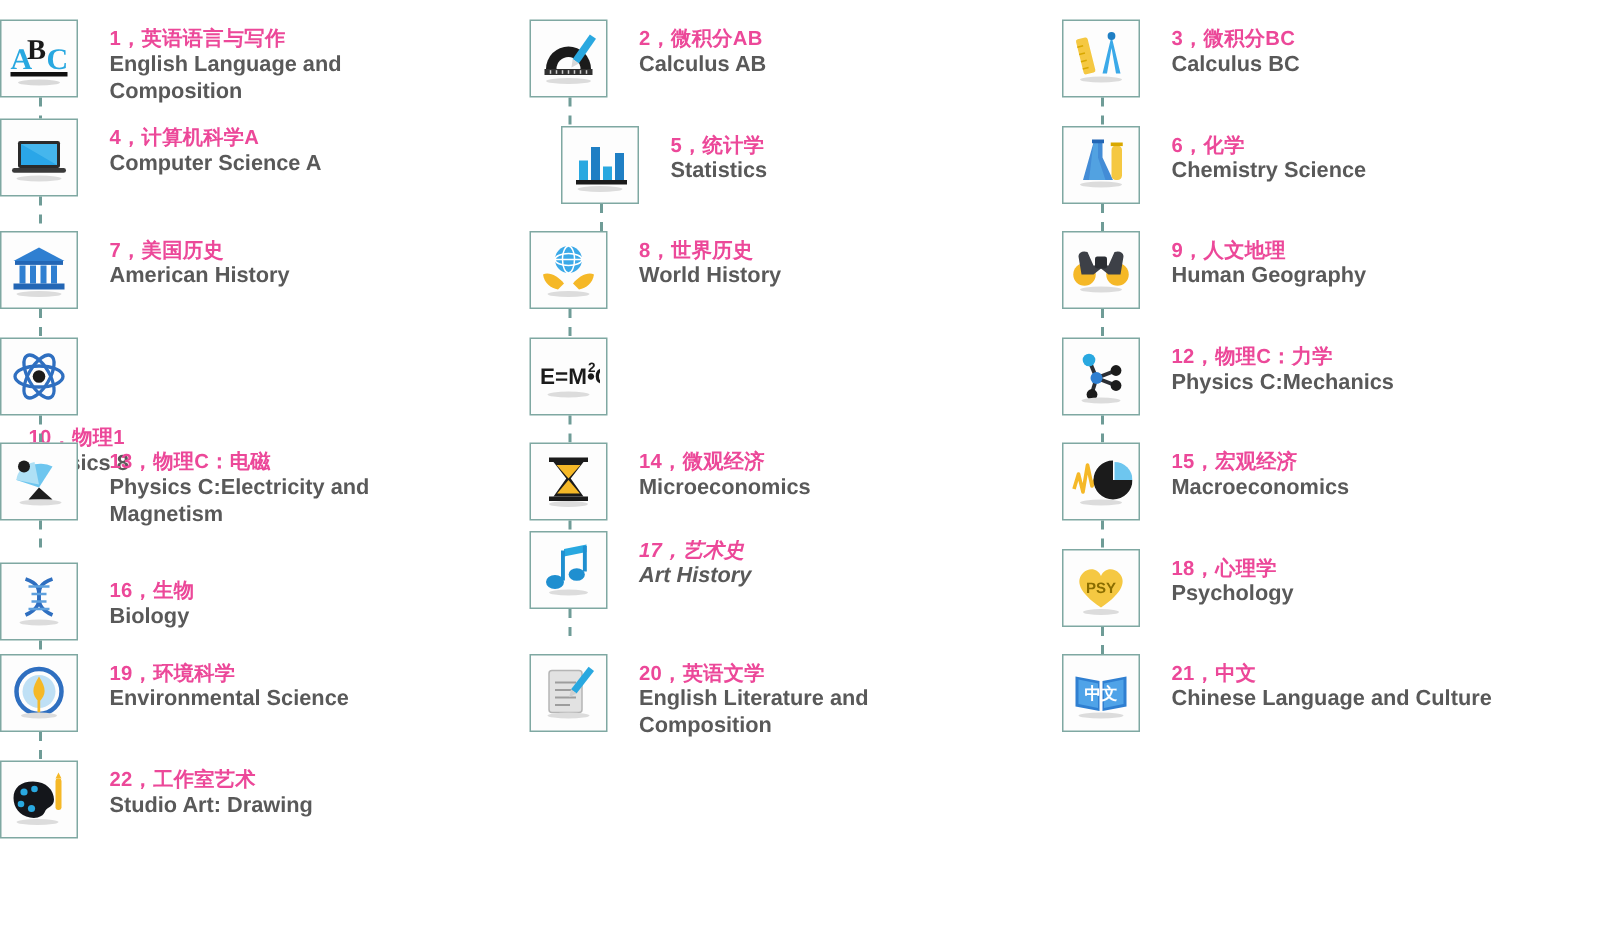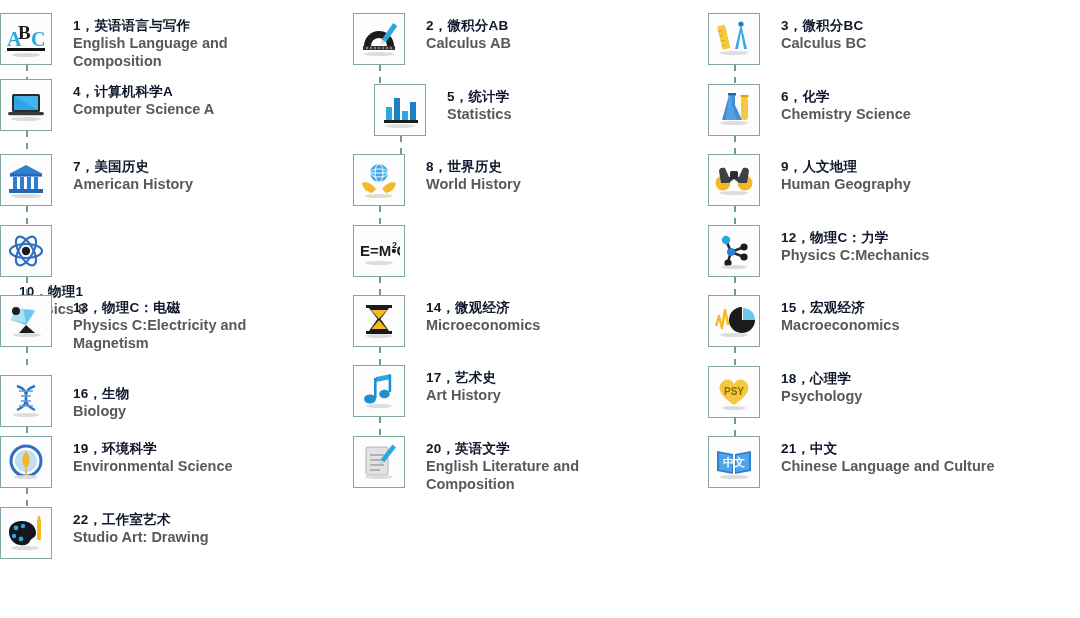--- a/index.html
+++ b/index.html
@@ -45,21 +45,21 @@
     width:0;
     height:18px;
     border-left:2px dashed #6f9c97;
   }
   .labels{
     flex:1 1 auto;
     padding-left:19px;
     padding-top:4px;
   }
   .cn{
-    color:#0f172a;
+    color:#ec4899;
     font-size:13.5px;
     font-weight:bold;
     line-height:17px;
     white-space:nowrap;
     letter-spacing:0.2px;
   }
   .en{
     color:#595959;
     font-size:14.5px;
     font-weight:bold;
@@ -328,21 +328,21 @@
               <ellipse cx="21" cy="36" rx="13" ry="2" fill="#dcdcdc"></ellipse>
             </svg>
           </div>
           <div class="connector"></div>
         </div>
         <div class="labels">
           <div class="cn">14，微观经济</div>
           <div class="en">Microeconomics</div>
         </div>
       </div>
-      <div class="course-row" style="top: 365px;">
+      <div class="course-row" style="top: 354px; font-style: italic;">
         <div class="icon-wrap">
           <div class="icon-box">
             <svg width="42" height="42" viewBox="0 0 42 42" xmlns="http://www.w3.org/2000/svg">
               <path d="M18 7 L33 4 L33 9 L18 12 Z" fill="#29a8e0"></path>
               <rect x="16" y="8" width="2.6" height="20" fill="#1f8fd0"></rect>
               <rect x="30.6" y="5" width="2.6" height="17" fill="#1f8fd0"></rect>
               <ellipse cx="12" cy="29" rx="6" ry="4.6" fill="#1f8fd0"></ellipse>
               <ellipse cx="26.5" cy="24" rx="5.4" ry="4.2" fill="#1f8fd0"></ellipse>
               <ellipse cx="21" cy="36" rx="13" ry="2" fill="#dcdcdc"></ellipse>
             </svg>

